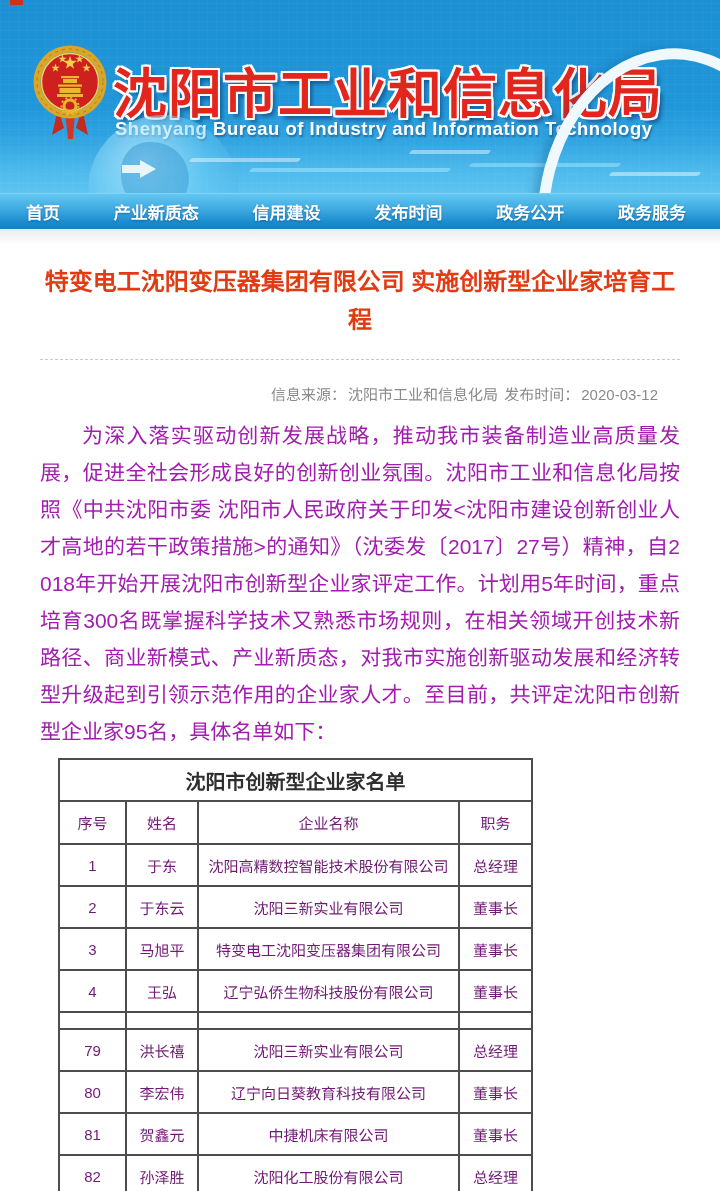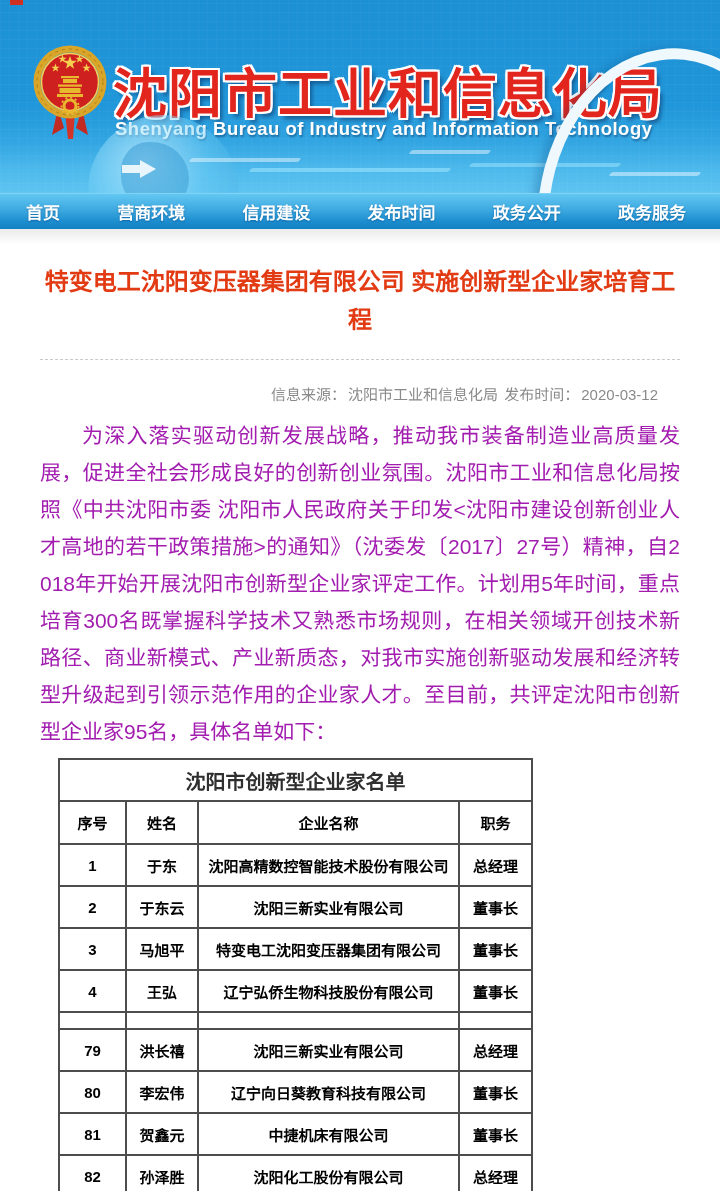--- a/index.html
+++ b/index.html
@@ -89,21 +89,21 @@
     margin-top:13px; font-size:21px; line-height:37px; color:#a21caf;
     text-align:justify; text-indent:2em; word-break:break-all;
   }
 
   
   .roster { margin:8px 0 0 18px; border-collapse:collapse; table-layout:fixed; width:473px; }
   .roster col.c-seq { width:67px; } .roster col.c-name { width:72px; }
   .roster col.c-company { width:261px; } .roster col.c-title { width:73px; }
   .roster td, .roster th {
     border:2px solid #4d4d4d; text-align:center; vertical-align:middle;
-    font-weight:bold; font-size:15px; color:#000000; padding:2px;
+    font-weight:normal; font-size:15px; color:#701a75; padding:2px;
     overflow:hidden; white-space:nowrap;
   }
   .roster .t-title td { font-size:20px; font-weight:bold; color:#2f2f2f; height:42px;border-radius:15px; }
   .roster .t-head th { height:43px; }
   .roster tbody tr td { height:42px; }
   .roster tr.spacer td { height:17px; }
 </style>
 </head>
 <body>
 
@@ -151,21 +151,21 @@
     <div class="arrow-glyph"></div>
 
     <div class="photo-swoosh">
       
       
     </div>
   </header>
 
   <nav class="nav">
       <a class="nav-item">首页</a>
-      <a class="nav-item">营商环境</a>
+      <a class="nav-item">产业新质态</a>
       <a class="nav-item">信用建设</a>
       <a class="nav-item">发布时间</a>
       <a class="nav-item">政务公开</a>
       <a class="nav-item">政务服务</a>
     </nav>
   <div class="nav-shadow"></div>
 
   <main class="content">
     <h1 class="article-title">特变电工沈阳变压器集团有限公司 实施创新型企业家培育工程</h1>
     <hr class="divider">

